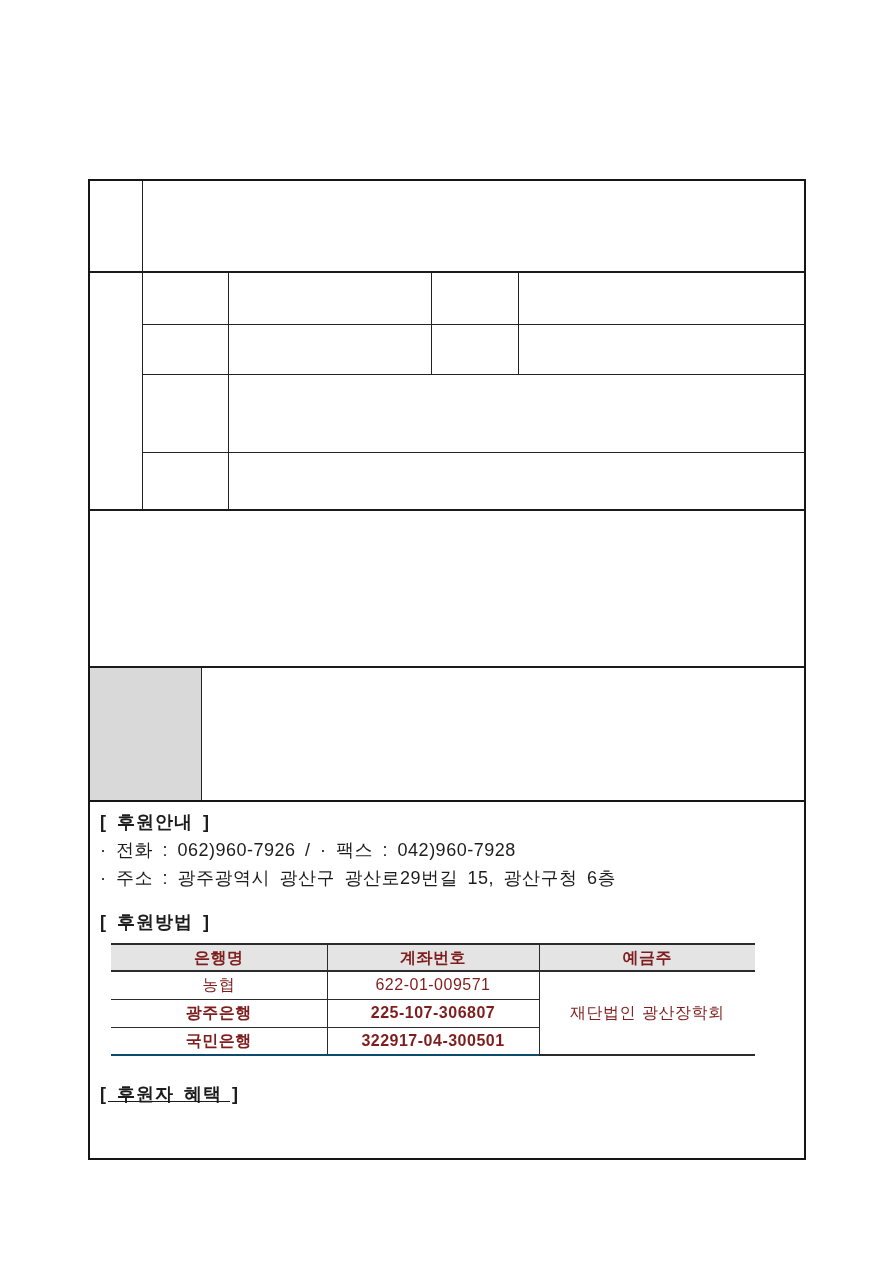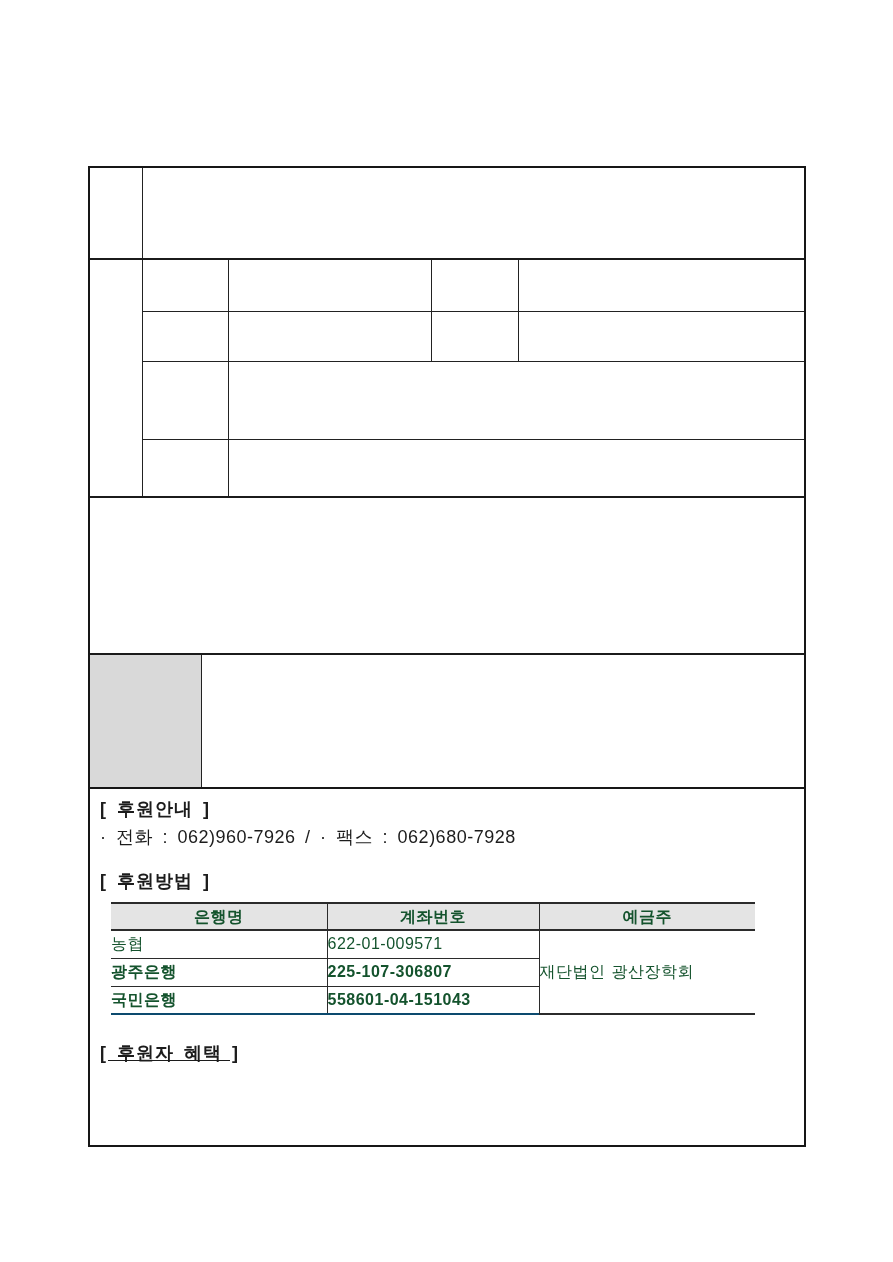--- a/index.html
+++ b/index.html
@@ -7,21 +7,21 @@
   .page {
     position:relative;
     width:893px; height:1262px;
     background:#ffffff;
     font-family:"Liberation Sans","DejaVu Sans",sans-serif;
     color:#1c1c1c;
     overflow:hidden;
   }
   
   .doc {
-    position:absolute; left:88px; top:166px;
+    position:absolute; left:88px; top:179px;
     width:718px; height:981px;
     border:2px solid #161616;
     display:flex; flex-direction:column;
     background:#ffffff;
   }
   .row1 { height:92px; display:flex; border-bottom:2px solid #1b1b1b; }
   .rowgroup { height:238px; display:flex; border-bottom:2px solid #1b1b1b; }
   .lcol { width:53px; border-right:1.5px solid #222; flex:none; }
   .r1cell { flex:1; }
   .grid { flex:1; display:flex; flex-direction:column; }
@@ -52,21 +52,22 @@
   .mt4 { margin-top:16px; }
   .mt10 { margin-top:24px;text-decoration:underline; }
 
   
   table.bank {
     border-collapse:collapse;
     width:644px;
     margin:7px 0 0 11px;
     font-size:16px;
     line-height:1;
-    color:#14532d;
+    text-align:center;
+    color:#7f1d1d;
     word-spacing:1px; letter-spacing:0.5px;
   }
   table.bank th {
     height:27px; font-weight:600;
     border-top:2px solid #2b2b2b;
     border-bottom:2px solid #2b2b2b;
   }
   table.bank td { height:28px; font-weight:500; }
   .v-div { border-right:1.5px solid #2b2b2b; }
   .holder-cell { border-left:1.5px solid #2b2b2b; border-bottom:2px solid #2b2b2b; }
@@ -115,21 +116,22 @@
 
     <div class="bigcell"></div>
 
     <div class="grayrow">
       <div class="graycell" style="background:#d9d9d9"></div>
       <div class="grayrest"></div>
     </div>
 
     <div class="info">
       <div class="sec-title">[ 후원안내 ]</div>
-      <div>· 전화 : 062)960-7926 / · 팩스 : 062)680-7928</div>
+      <div>· 전화 : 062)960-7926 / · 팩스 : 042)960-7928</div>
+      <div>· 주소 : 광주광역시 광산구 광산로29번길 15, 광산구청 6층</div>
 
       <div class="sec-title mt4">[ 후원방법 ]</div>
 
       <table class="bank">
         <colgroup>
             <col class="c1">
             <col class="c2">
             <col class="c3">
           </colgroup>
         <thead>
@@ -144,21 +146,21 @@
             <td class="v-div">농협</td>
             <td>622-01-009571</td>
             <td rowspan="3" class="holder-cell">재단법인 광산장학회</td>
           </tr>
           <tr class="bankrow">
             <td class="v-div">광주은행</td>
             <td>225-107-306807</td>
           </tr>
           <tr class="bankrow">
             <td class="v-div">국민은행</td>
-            <td>558601-04-151043</td>
+            <td>322917-04-300501</td>
           </tr>
         </tbody>
       </table>
 
       <div class="sec-title mt10">[ 후원자 혜택 ]</div>
     </div>
 
   </div>
 </div>
 

